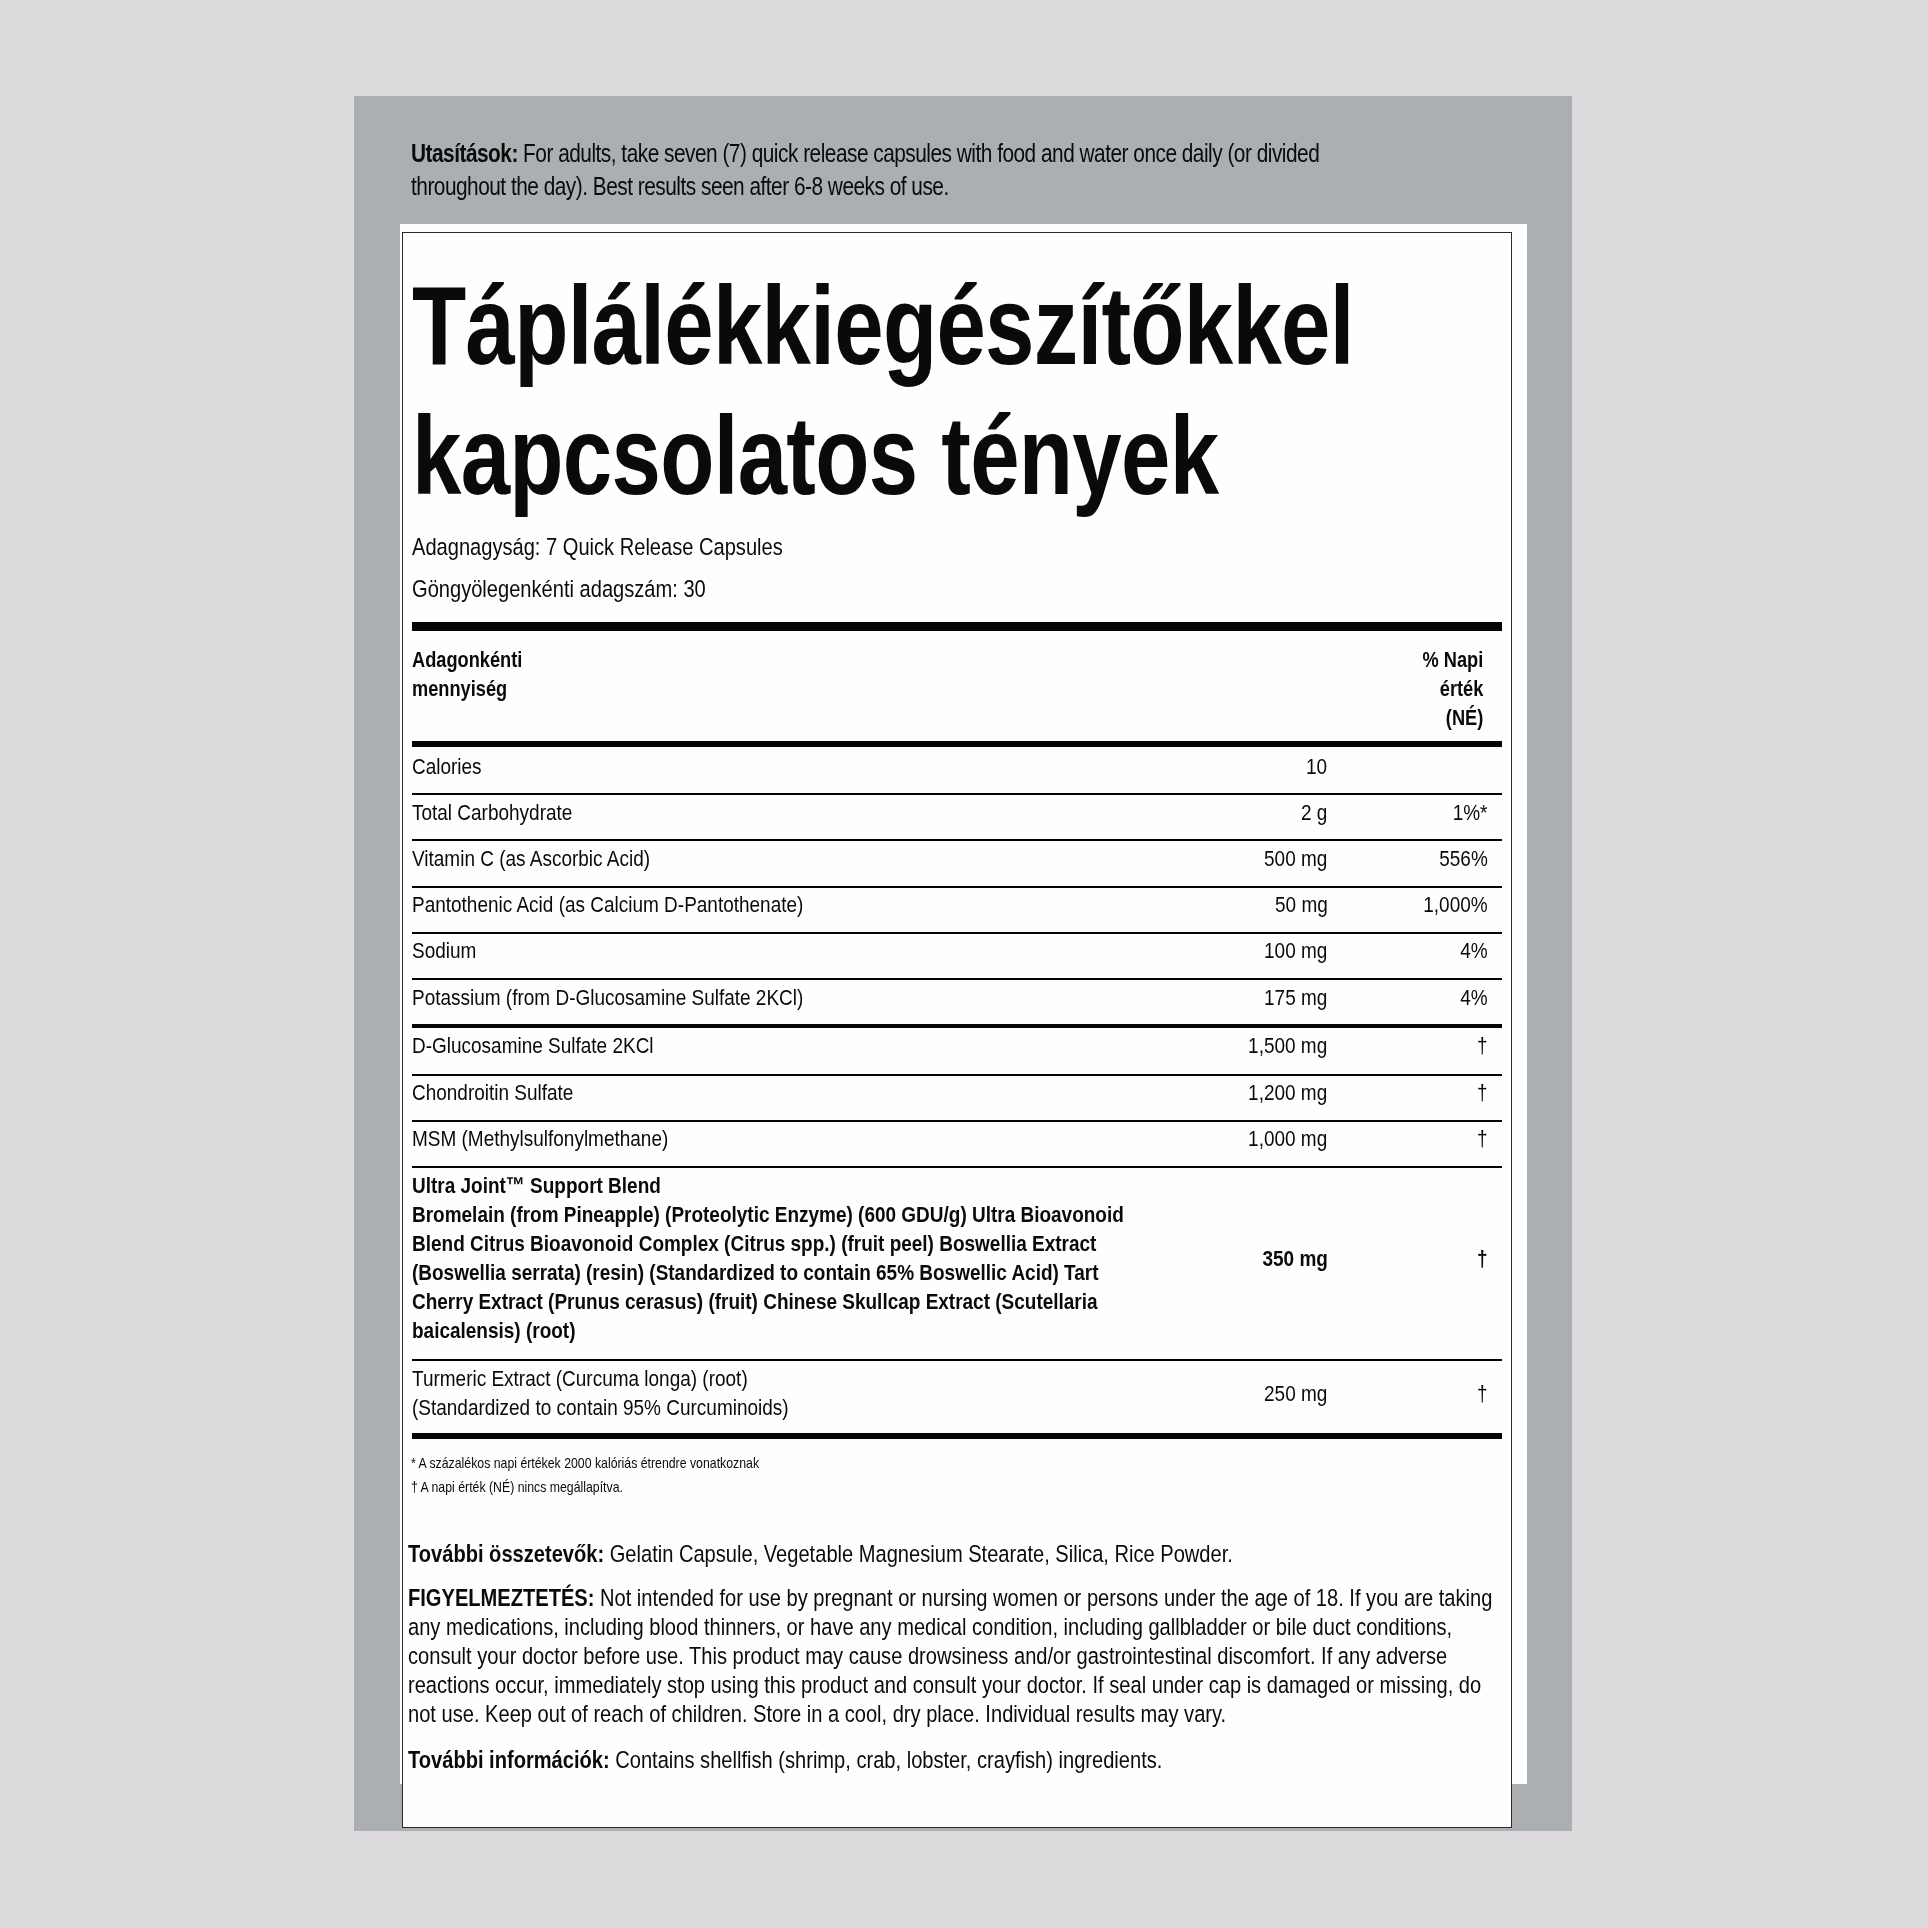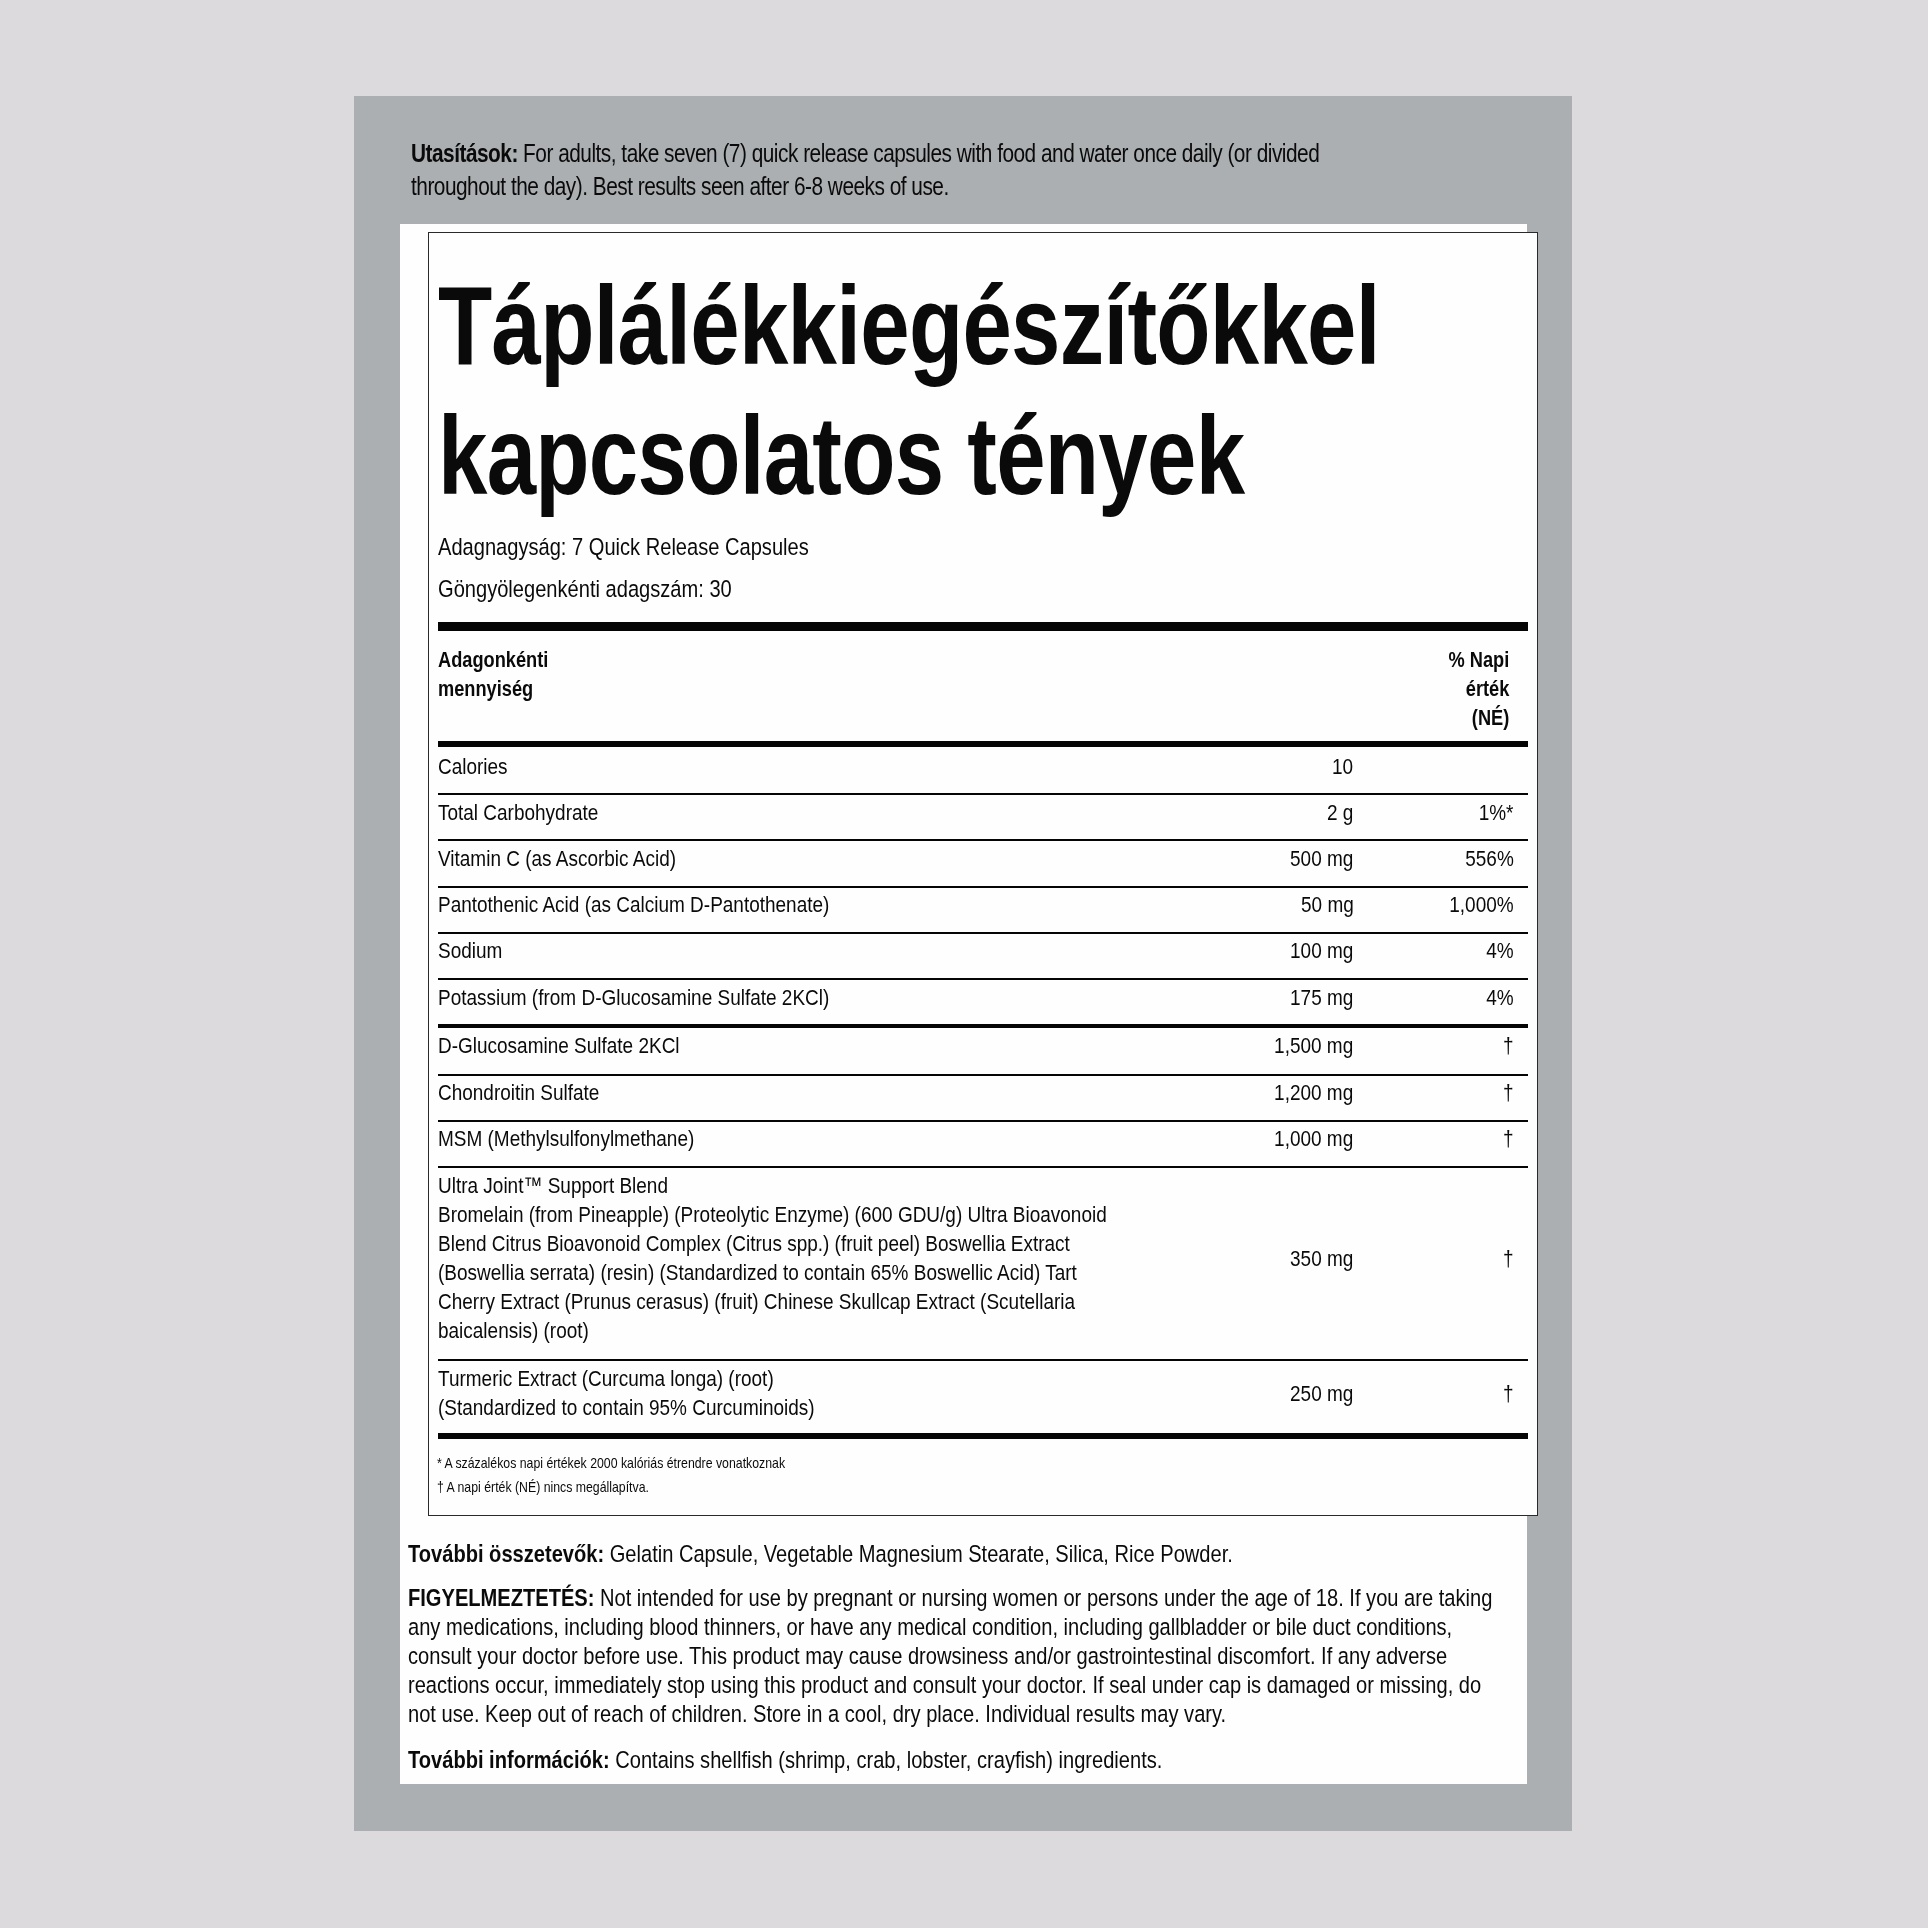--- a/index.html
+++ b/index.html
@@ -24,22 +24,22 @@
     transform: scaleX(0.82); transform-origin: left top;
     white-space: nowrap;
   }
   .directions b { font-weight: 700; }
   .white-panel {
     position: absolute; left: 400px; top: 224px;
     width: 1127px; height: 1560px;
     background: #fdfefd;
   }
   .facts-box {
-    position: absolute; left: 428px; top: 232px;
-    width: 1110px; height: 1284px;
+    position: absolute; left: 402px; top: 232px;
+    width: 1110px; height: 1596px;
     border: 1.9px solid #2a2a2a;
     background: #fdfefd;
     box-sizing: border-box;
   }
   .title {
     position: absolute; left: 9.4px; top: 28px;
     font-weight: 700; font-size: 111px; line-height: 130px;
     letter-spacing: -0.9px;
     white-space: nowrap;
     transform: scaleX(0.80); transform-origin: left top;
@@ -166,21 +166,21 @@
   </div>
   <div class="rule" style="top:887px;height:1.9px;"></div>
 
   <div class="row" style="top:891px;">
     <span class="name">MSM (Methylsulfonylmethane)</span>
     <span class="amt">1,000 mg</span>
     <span class="dv">†</span>
   </div>
   <div class="rule" style="top:933px;height:1.9px;"></div>
 
-  <div class="row" style="top:938px;height:179px;">
+  <div class="row" style="top:938px;height:179px;font-weight:bold;">
     <span class="name">
       <div>Ultra Joint™ Support Blend</div>
       <div>Bromelain (from Pineapple) (Proteolytic Enzyme) (600 GDU/g) Ultra Bioavonoid</div>
       <div>Blend Citrus Bioavonoid Complex (Citrus spp.) (fruit peel) Boswellia Extract</div>
       <div>(Boswellia serrata) (resin) (Standardized to contain 65% Boswellic Acid) Tart</div>
       <div>Cherry Extract (Prunus cerasus) (fruit) Chinese Skullcap Extract (Scutellaria</div>
       <div>baicalensis) (root)</div>
     </span>
     <span class="amt" style="top:73px;">350 mg</span>
     <span class="dv" style="top:73px;">†</span>

